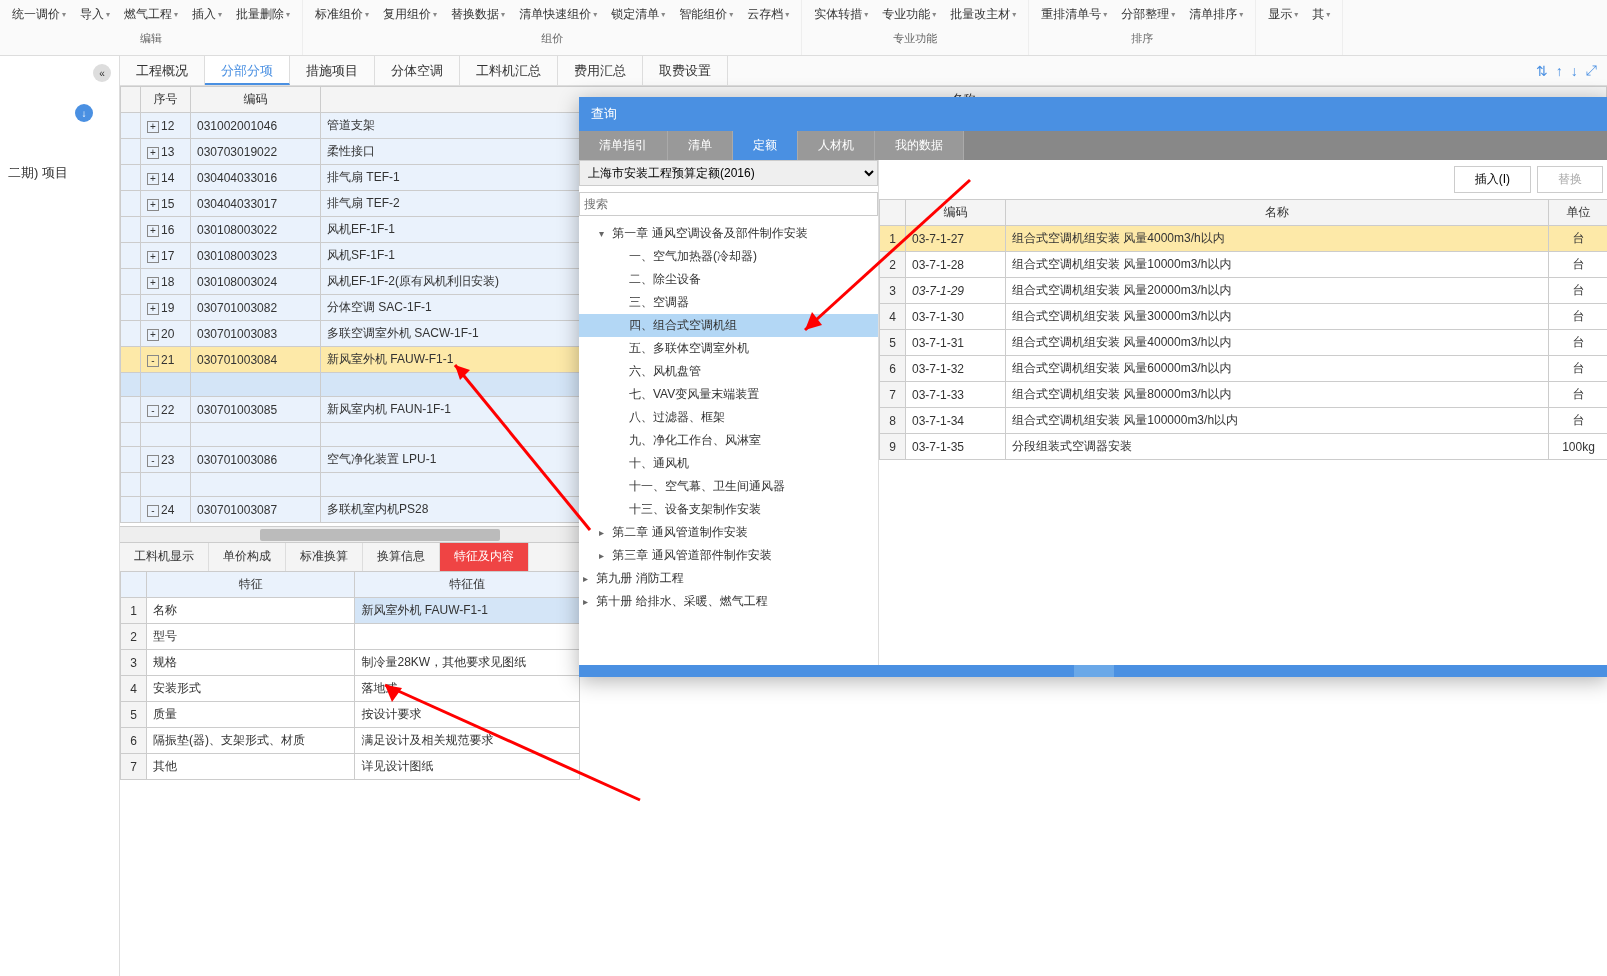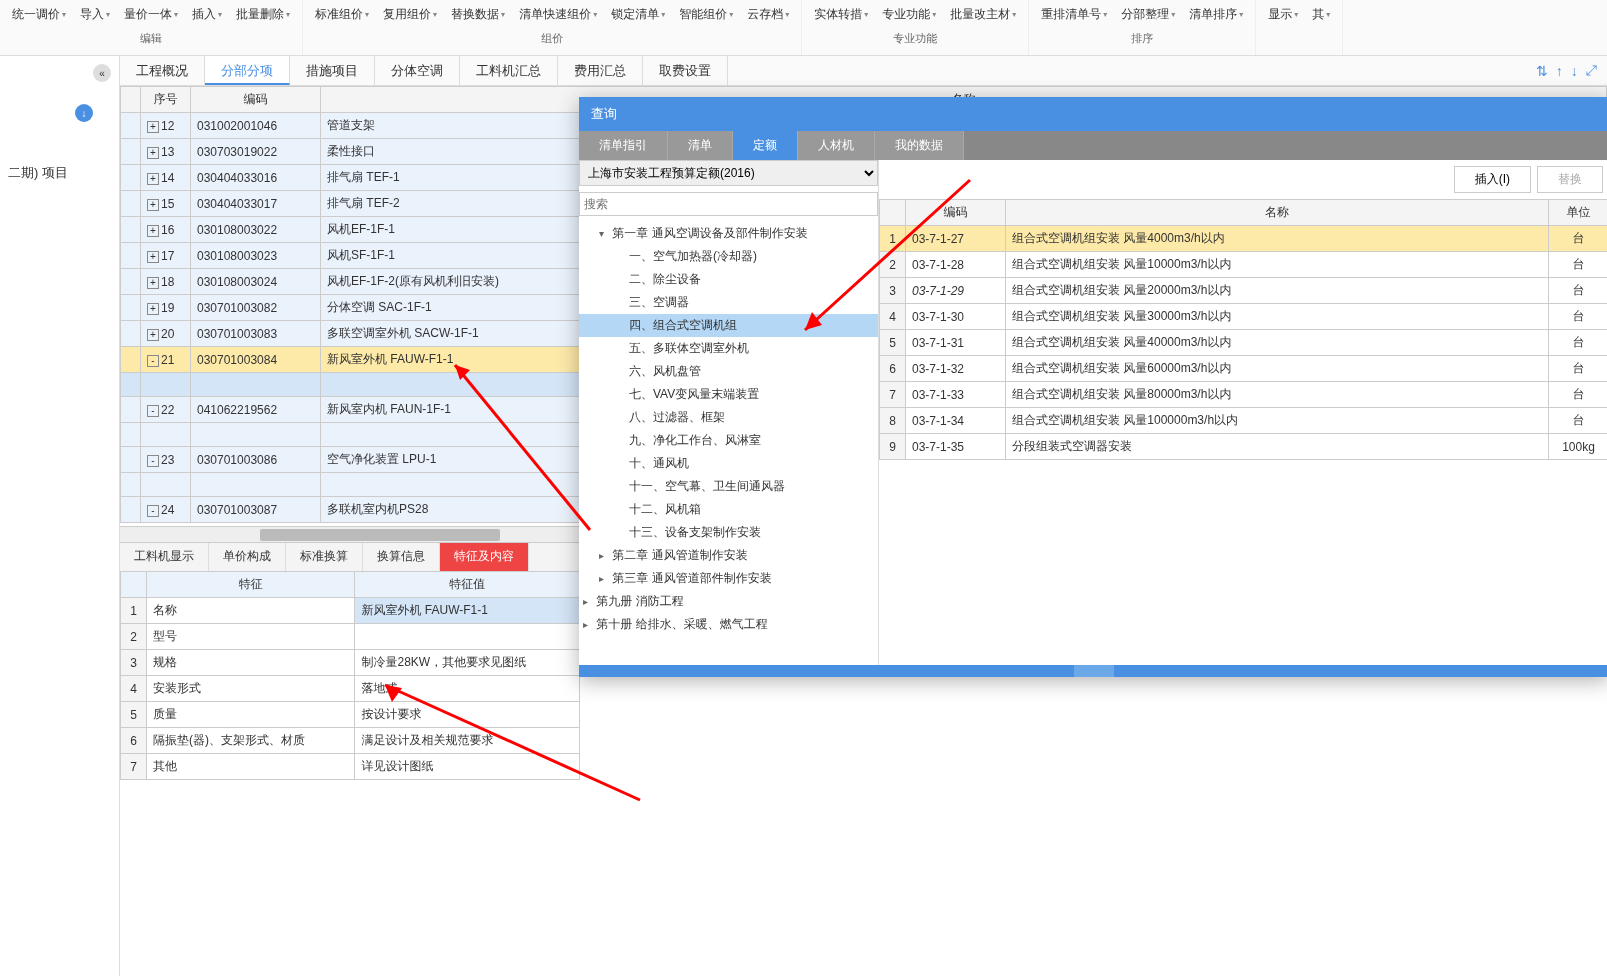--- a/index.html
+++ b/index.html
@@ -94,21 +94,21 @@
       <div class="toolbar-items">
         <div class="toolbar-item">
           <span>统一调价</span>
           <span class="dropdown-arrow">▾</span>
         </div>
         <div class="toolbar-item">
           <span>导入</span>
           <span class="dropdown-arrow">▾</span>
         </div>
         <div class="toolbar-item">
-          <span>量价一体</span>
+          <span>燃气工程</span>
           <span class="dropdown-arrow">▾</span>
         </div>
         <div class="toolbar-item">
           <span>插入</span>
           <span class="dropdown-arrow">▾</span>
         </div>
         <div class="toolbar-item">
           <span>批量删除</span>
           <span class="dropdown-arrow">▾</span>
         </div>
@@ -294,21 +294,21 @@
             </tr>
             <tr class="selected-row">
               <td class="row-marker"></td>
   <td class="seq-cell"></td>
   <td class="code-cell"></td>
   <td></td>
             </tr>
             <tr class="sub-row">
               <td class="row-marker"></td>
   <td class="seq-cell"><span class="expand-btn">-</span>22</td>
-  <td class="code-cell">041062219562</td>
+  <td class="code-cell">030701003085</td>
   <td>新风室内机 FAUN-1F-1</td>
             </tr>
             <tr class="sub-row">
               <td class="row-marker"></td>
   <td class="seq-cell"></td>
   <td class="code-cell"></td>
   <td></td>
             </tr>
             <tr class="sub-row">
               <td class="row-marker"></td>
@@ -418,21 +418,20 @@
           <div class="tree-node tree-indent-2">二、除尘设备</div>
           <div class="tree-node tree-indent-2">三、空调器</div>
           <div class="tree-node tree-indent-2 selected">四、组合式空调机组</div>
           <div class="tree-node tree-indent-2">五、多联体空调室外机</div>
           <div class="tree-node tree-indent-2">六、风机盘管</div>
           <div class="tree-node tree-indent-2">七、VAV变风量末端装置</div>
           <div class="tree-node tree-indent-2">八、过滤器、框架</div>
           <div class="tree-node tree-indent-2">九、净化工作台、风淋室</div>
           <div class="tree-node tree-indent-2">十、通风机</div>
           <div class="tree-node tree-indent-2">十一、空气幕、卫生间通风器</div>
-          <div class="tree-node tree-indent-2">十二、风机箱</div>
           <div class="tree-node tree-indent-2">十三、设备支架制作安装</div>
           <div class="tree-node tree-indent-1"><span class="tree-toggle">▸</span> 第二章 通风管道制作安装</div>
           <div class="tree-node tree-indent-1"><span class="tree-toggle">▸</span> 第三章 通风管道部件制作安装</div>
           <div class="tree-node tree-indent-0"><span class="tree-toggle">▸</span> 第九册 消防工程</div>
           <div class="tree-node tree-indent-0"><span class="tree-toggle">▸</span> 第十册 给排水、采暖、燃气工程</div>
         </div>
     </div>
     <div class="dialog-right">
       <div class="dialog-right-top">
         <button class="btn">插入(I)</button>

